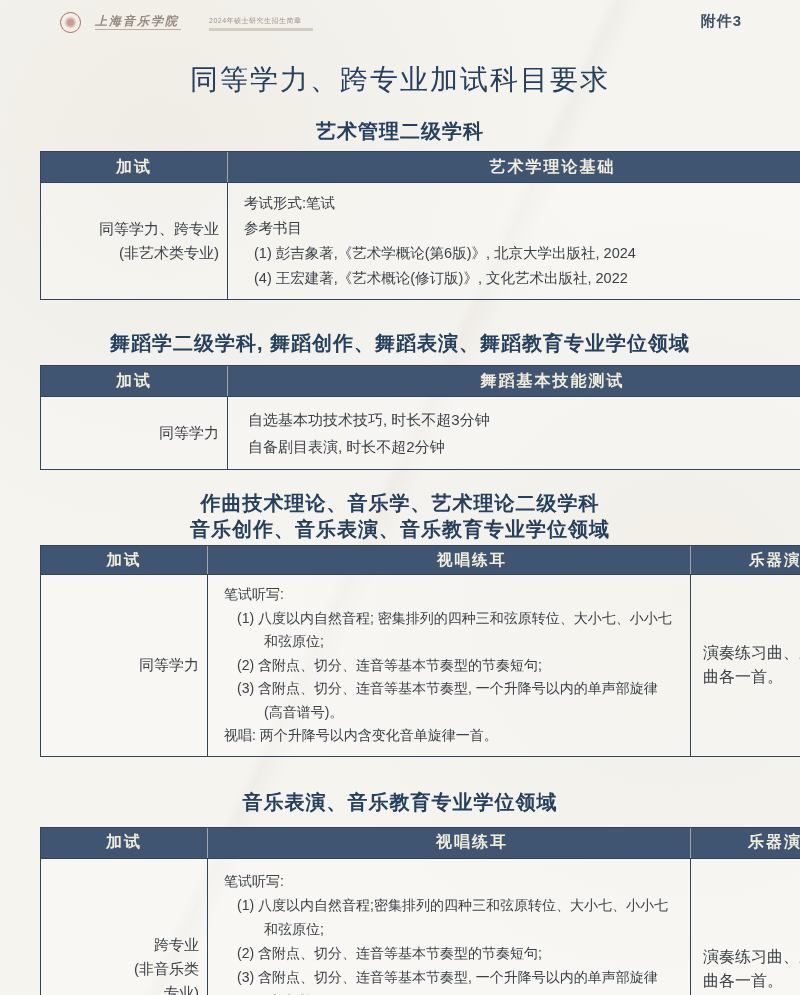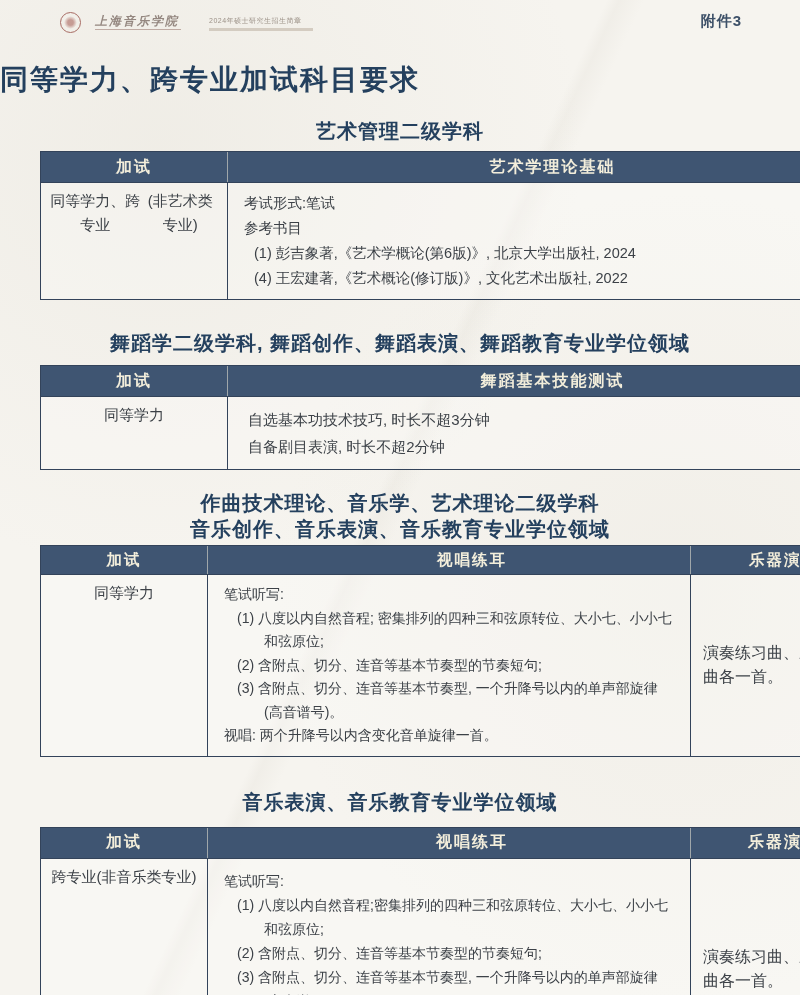--- a/index.html
+++ b/index.html
@@ -35,22 +35,22 @@
   }
   .uni-underline{height:1.5px;width:86px;background:#a98f85;margin-top:1px;opacity:.7;}
   .caption{margin-left:14px;margin-top:2px;display:flex;flex-direction:column;gap:2px;}
   .caption-main{font-size:7px;color:#8d8177;letter-spacing:.5px;opacity:.85;filter:blur(.2px);}
   .caption-sub{height:2.5px;width:104px;background:#ccc3b7;opacity:.8;}
   .attachment{
     margin-left:auto;font-size:15px;font-weight:bold;color:#3d5068;letter-spacing:1px;padding-left:32px;
   }
   
   .main-title{
-    margin-top:18px;text-align:left;
-    font-size:28px;line-height:40px;font-weight:bold;color:#24405e;letter-spacing:2px;
+    margin-top:18px;text-align:center;
+    font-size:28px;line-height:40px;font-weight:normal;color:#24405e;letter-spacing:2px;
   }
   .sec-heading{
     text-align:center;font-size:20px;line-height:26px;font-weight:bold;
     color:#24405e;letter-spacing:1px;
   }
   .sec-heading.mt1{margin-top:18px;}
   .sec-heading.mt2{margin-top:30px;}
   .sec-heading.mt3{margin-top:20px;}
   .sec-heading.mt4{margin-top:32px;}
   
@@ -66,21 +66,21 @@
   .thead.h30{height:30px;font-size:16px;}
   .thead.h28{height:28px;font-size:15.5px;}
   .thead > div{letter-spacing:2px;}
   .thead > div + div{border-left:1px solid rgba(240,235,216,.55);height:100%;display:flex;align-items:center;justify-content:center;padding-left:46px;}
   .tbody{display:grid;border-top:1px solid #33435a;}
   .cols2{grid-template-columns:186px 1fr;}
   .cols3{grid-template-columns:166px 1fr 141px;}
   .cell{box-sizing:border-box;}
   .cell + .cell{border-left:1px solid #33435a;}
   .cell-label{
-    display:flex;flex-direction:row;justify-content:center;align-items:flex-start;
+    display:flex;flex-direction:column;justify-content:center;align-items:flex-end;
     text-align:center;font-size:15px;line-height:24px;padding:6px 8px;
   }
   .cell-content{padding:8px 14px 8px 16px;display:flex;flex-direction:column;justify-content:center;}
   .t1 .cell-content{min-height:112px;font-size:14.5px;line-height:25px;}
   .t2 .cell-content{min-height:72px;font-size:15px;line-height:27px;padding-left:20px;}
   .t3 .cell-content{min-height:165px;font-size:14px;line-height:23.5px;}
   .t4 .cell-content{min-height:220px;font-size:14px;line-height:24px;justify-content:flex-start;padding-top:10px;}
   .indent{padding-left:10px;}
   .item{padding-left:40px;text-indent:-27px;}
   .cell-right{

